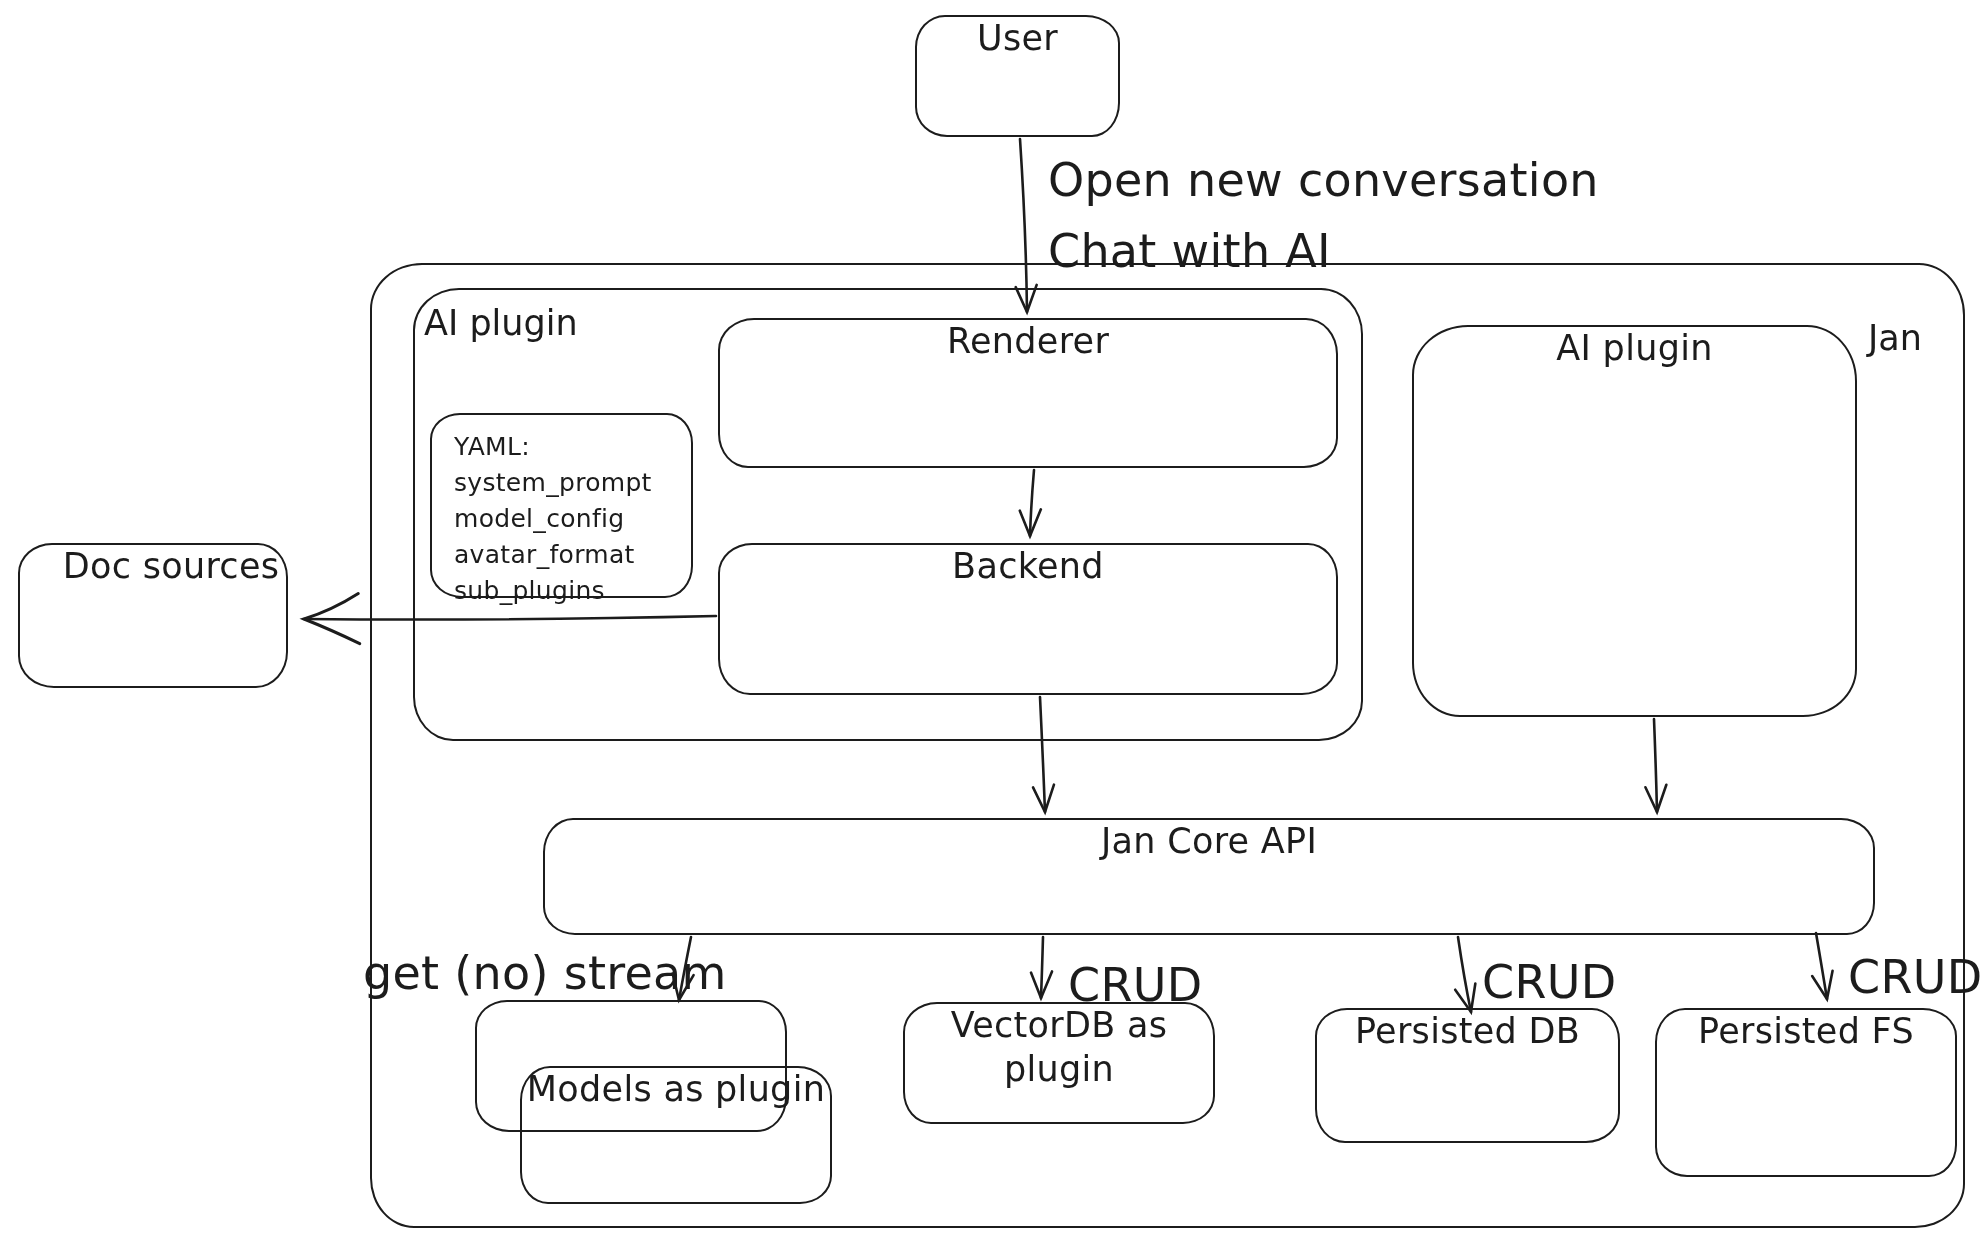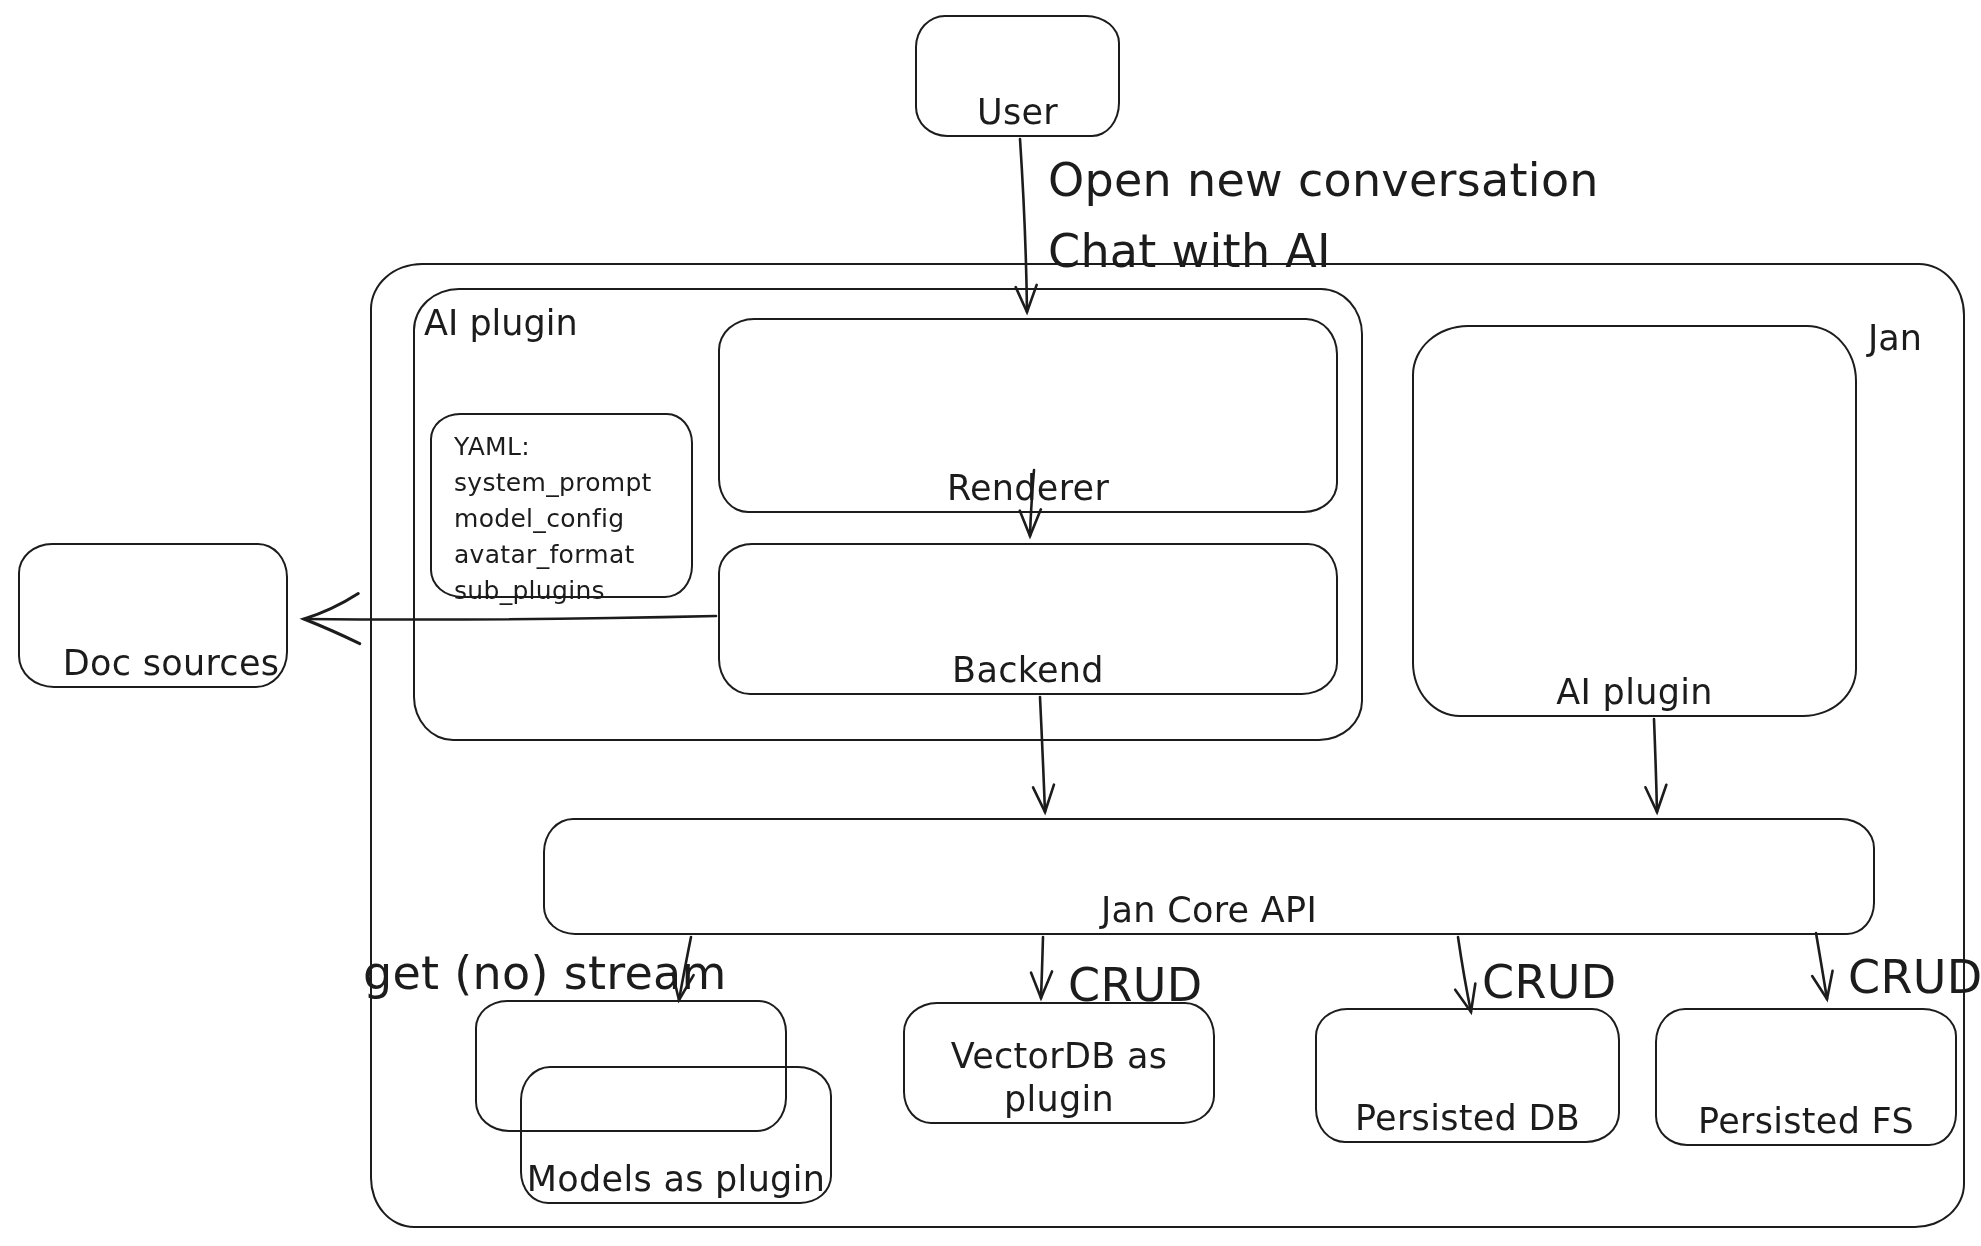--- a/index.html
+++ b/index.html
@@ -13,21 +13,21 @@
     background:var(--bg);
     font-family:"DejaVu Sans","Liberation Sans",sans-serif;
     color:var(--ink);
     overflow:hidden;
   }
   .box{
     position:absolute;
     border:2.6px solid var(--ink);
     background:transparent;
     box-sizing:border-box;
-    display:flex;align-items:flex-end;justify-content:center;
+    display:flex;align-items:flex-start;justify-content:center;
     text-align:center;
     font-size:35px;
     line-height:1.25;
     letter-spacing:0.3px;
   }
   .group{
     display:block;
   }
   .note{
     font-size:25px;
@@ -66,21 +66,21 @@
   <div class="box" style="left:915px;top:15px;width:205px;height:122px;border-radius:30px 34px 28px 32px / 32px 28px 34px 30px;">
     <span>User</span>
   </div>
 
   <div class="box group" style="left:370px;top:263px;width:1595px;height:965px;border-radius:52px 46px 50px 44px / 46px 52px 44px 50px;"></div>
   <div class="corner-label" style="left:1868px;top:278px;margin-top:40px;">Jan</div>
 
   <div class="box group" style="left:413px;top:288px;width:950px;height:453px;border-radius:46px 42px 44px 40px / 42px 46px 40px 44px;"></div>
   <div class="corner-label" style="left:424px;top:303px;">AI plugin</div>
 
-  <div class="box" style="left:718px;top:318px;width:620px;height:195px;border-radius:36px 32px 34px 30px / 32px 36px 30px 34px;">
+  <div class="box" style="left:718px;top:318px;width:620px;height:150px;border-radius:36px 32px 34px 30px / 32px 36px 30px 34px;">
     <span>Renderer</span>
   </div>
 
   <div class="box note" style="left:430px;top:413px;width:263px;height:185px;border-radius:30px 26px 28px 32px / 26px 30px 32px 28px;">
     <div>YAML:</div>
     <div>system_prompt</div>
     <div>model_config</div>
     <div>avatar_format</div>
     <div>sub_plugins</div>
   </div>
@@ -107,21 +107,21 @@
   </div>
 
   <div class="box" style="left:903px;top:1002px;width:312px;height:122px;border-radius:34px 30px 32px 28px / 30px 34px 28px 32px;">
     <span>VectorDB as plugin</span>
   </div>
 
   <div class="box" style="left:1315px;top:1008px;width:305px;height:135px;border-radius:32px 28px 34px 30px / 28px 32px 30px 34px;">
     <span>Persisted DB</span>
   </div>
 
-  <div class="box" style="left:1655px;top:1008px;width:302px;height:138px;border-radius:30px 34px 28px 32px / 34px 28px 32px 30px;">
+  <div class="box" style="left:1655px;top:1008px;width:302px;height:169px;border-radius:30px 34px 28px 32px / 34px 28px 32px 30px;">
     <span>Persisted FS</span>
   </div>
 
   <div class="floating-label" style="left:1048px;top:145px;line-height:1.55;">
     <div>Open new conversation</div>
     <div>Chat with AI</div>
   </div>
 
   <div class="floating-label" style="left:363px;top:946px;">get (no) stream</div>
 

